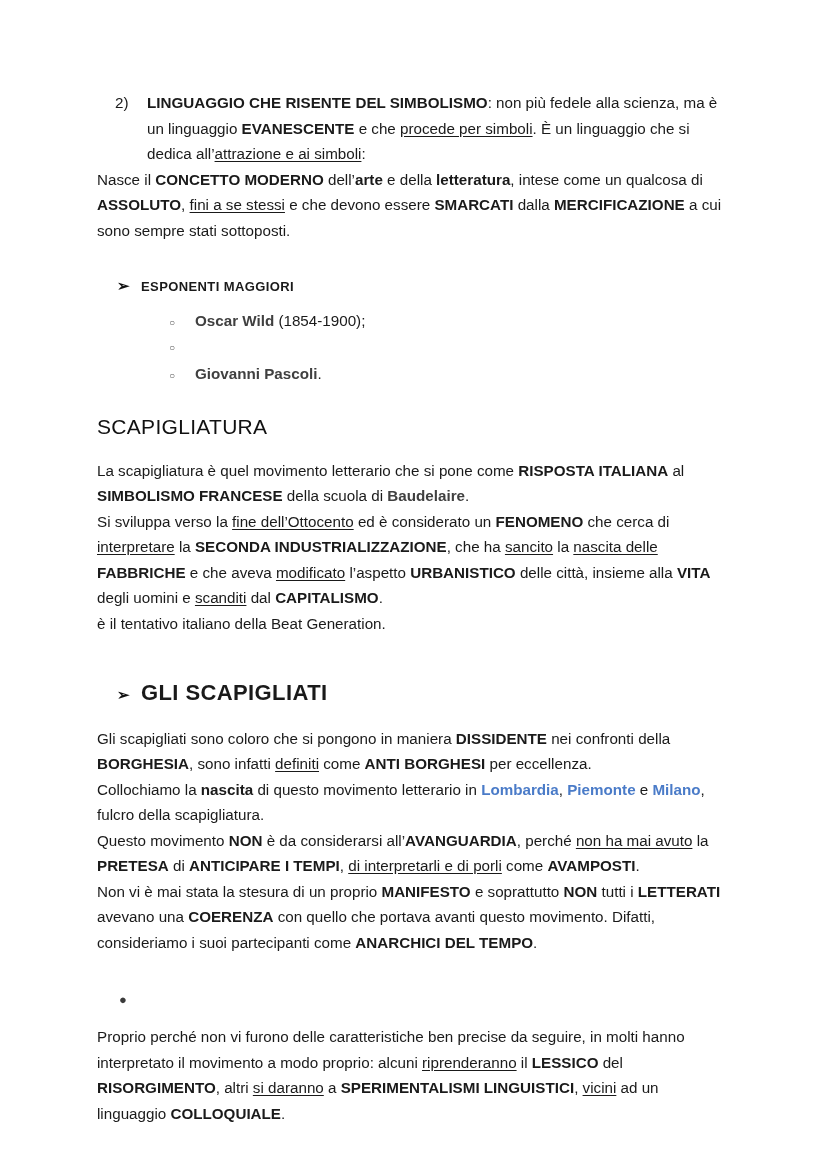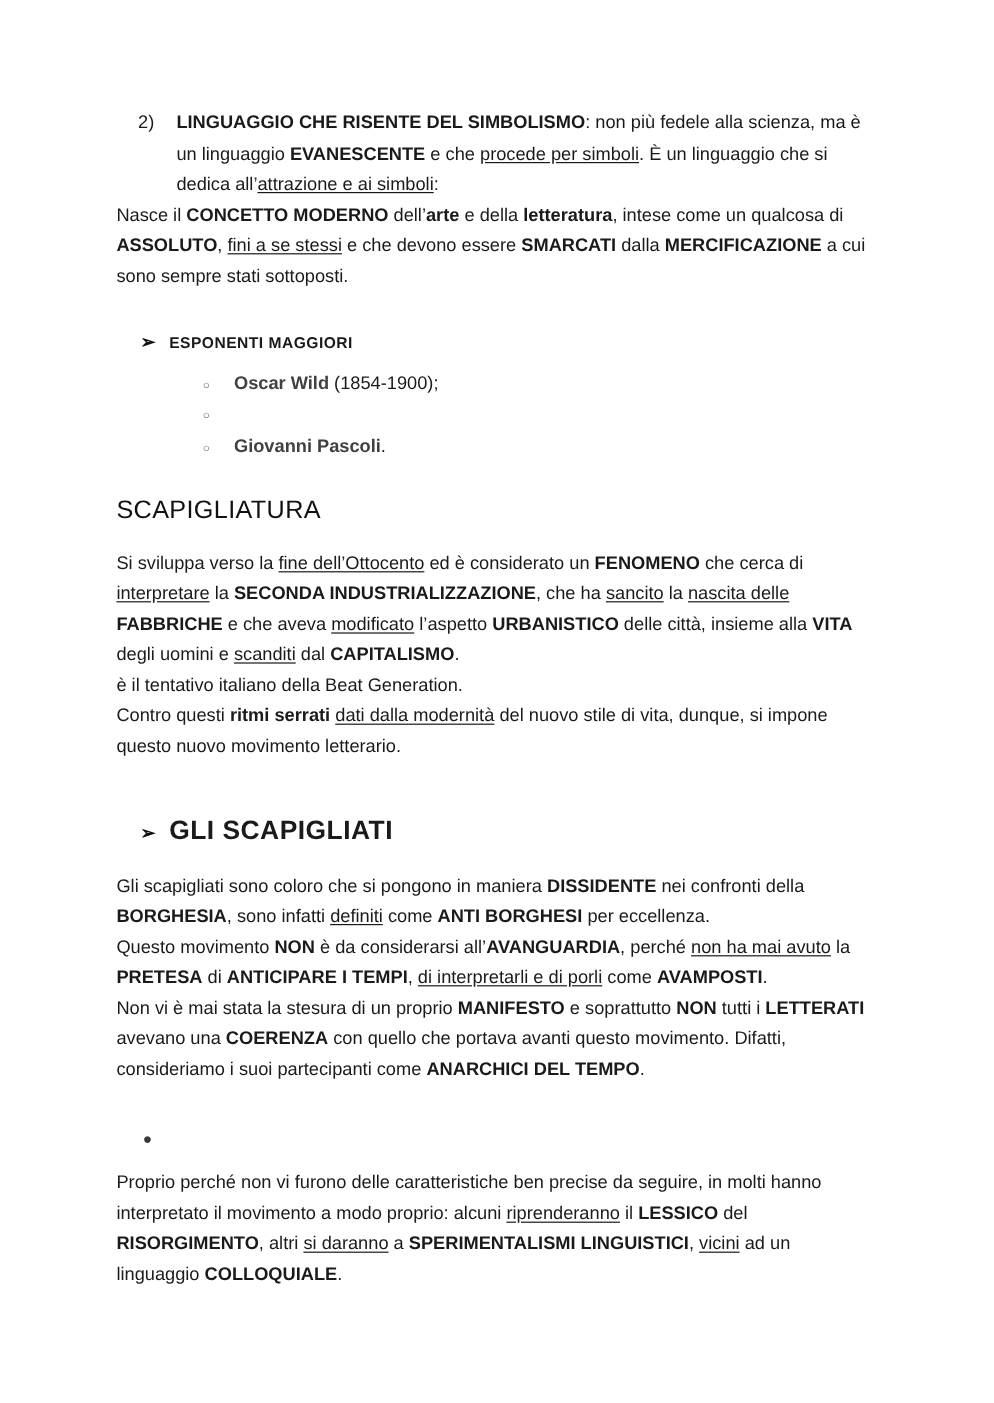--- a/index.html
+++ b/index.html
@@ -163,37 +163,38 @@
         </li>
       </ul>
 
     <div class="sp-26"></div>
 
     <h1 class="section-title">SCAPIGLIATURA</h1>
 
     <div class="sp-18"></div>
 
     <div>
+        <p class="para">La scapigliatura è quel movimento letterario che si pone come <b>RISPOSTA ITALIANA</b> al <b>SIMBOLISMO FRANCESE</b> della scuola di <span class="red">Baudelaire</span>.</p>
         <p class="para">Si sviluppa verso la <span class="u">fine dell’Ottocento</span> ed è considerato un <b>FENOMENO</b> che cerca di <span class="u">interpretare</span> la <b>SECONDA INDUSTRIALIZZAZIONE</b>, che ha <span class="u">sancito</span> la <span class="u">nascita delle</span> <b>FABBRICHE</b> e che aveva <span class="u">modificato</span> l’aspetto <b>URBANISTICO</b> delle città, insieme alla <b>VITA</b> degli uomini e <span class="u">scanditi</span> dal <b>CAPITALISMO</b>.</p>
         <p class="para">è il tentativo italiano della Beat Generation.</p>
-        <p class="para">Contro questi <b>ritmi serrati</b> <span class="u">dati dalla modernità</span> del nuovo stile di vita, dunque, si impone questo nuovo movimento letterario.</p>
       </div>
 
     <div class="sp-30"></div>
     <div class="sp-14"></div>
 
     <div class="arrow-head small">
       <span class="marker">➢</span>
       <span class="label">GLI SCAPIGLIATI</span>
     </div>
 
     <div class="sp-18"></div>
 
     <div>
         <p class="para">Gli scapigliati sono coloro che si pongono in maniera <b>DISSIDENTE</b> nei confronti della <b>BORGHESIA</b>, sono infatti <span class="u">definiti</span> come <b>ANTI BORGHESI</b> per eccellenza.</p>
+        <p class="para">Collochiamo la <b>nascita</b> di questo movimento letterario in <span class="blue">Lombardia</span>, <span class="blue">Piemonte</span> e <span class="blue">Milano</span>, fulcro della scapigliatura.</p>
         <p class="para">Questo movimento <b>NON</b> è da considerarsi all’<b>AVANGUARDIA</b>, perché <span class="u">non ha mai avuto</span> la <b>PRETESA</b> di <b>ANTICIPARE I TEMPI</b>, <span class="u">di interpretarli e di porli</span> come <b>AVAMPOSTI</b>.</p>
         <p class="para">Non vi è mai stata la stesura di un proprio <b>MANIFESTO</b> e soprattutto <b>NON</b> tutti i <b>LETTERATI</b> avevano una <b>COERENZA</b> con quello che portava avanti questo movimento. Difatti, consideriamo i suoi partecipanti come <b>ANARCHICI DEL TEMPO</b>.</p>
       </div>
 
     <div class="sp-30"></div>
     <div class="sp-8"></div>
 
     <div class="dot-head">
       <span class="marker">●</span>
     </div>

